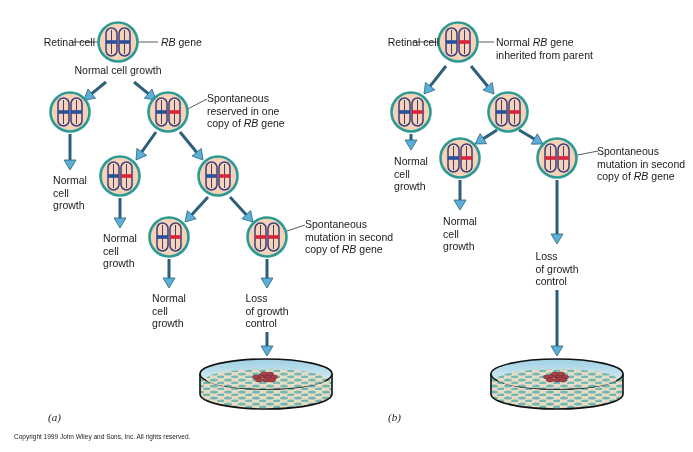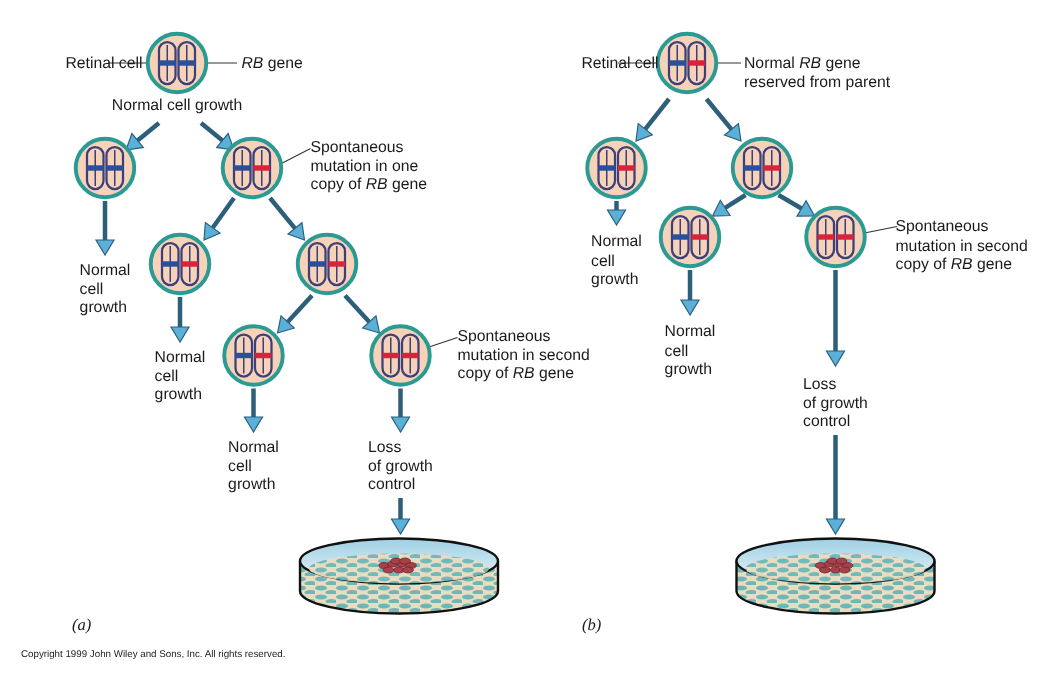--- a/index.html
+++ b/index.html
@@ -255,21 +255,21 @@
       </g>
     </g>
 </svg>
 
 <div class="lbl r" style="left:95px; top:36px;">Retinal cell</div>
 <div class="lbl l" style="left:161px; top:36px;"><span class="it">RB</span><span> gene</span></div>
 <div class="lbl c" style="left:118px; top:64px;">Normal cell growth</div>
 
 <div class="lbl l" style="left:207px; top:92px;">
   <div>Spontaneous</div>
-  <div>mutation in one</div>
+  <div>reserved in one</div>
   <div><span>copy of </span><span class="it">RB</span><span> gene</span></div>
 </div>
 
 <div class="lbl c" style="left:70px; top:174px;">
   <div>Normal</div>
     <div>cell</div>
     <div>growth</div>
 </div>
 <div class="lbl c" style="left:120px; top:232px;">
   <div>Normal</div>
@@ -291,21 +291,21 @@
   <div>Spontaneous</div>
   <div>mutation in second</div>
   <div><span>copy of </span><span class="it">RB</span><span> gene</span></div>
 </div>
 
 <div class="panel-letter" style="left:48px; top:411px;">(a)</div>
 
 <div class="lbl r" style="left:439px; top:36px;">Retinal cell</div>
 <div class="lbl l" style="left:496px; top:36px;">
   <div><span>Normal </span><span class="it">RB</span><span> gene</span></div>
-  <div>reserved from parent</div>
+  <div>inherited from parent</div>
 </div>
 
 <div class="lbl c" style="left:411px; top:155px;">
   <div>Normal</div>
     <div>cell</div>
     <div>growth</div>
 </div>
 <div class="lbl c" style="left:460px; top:215px;">
   <div>Normal</div>
     <div>cell</div>

